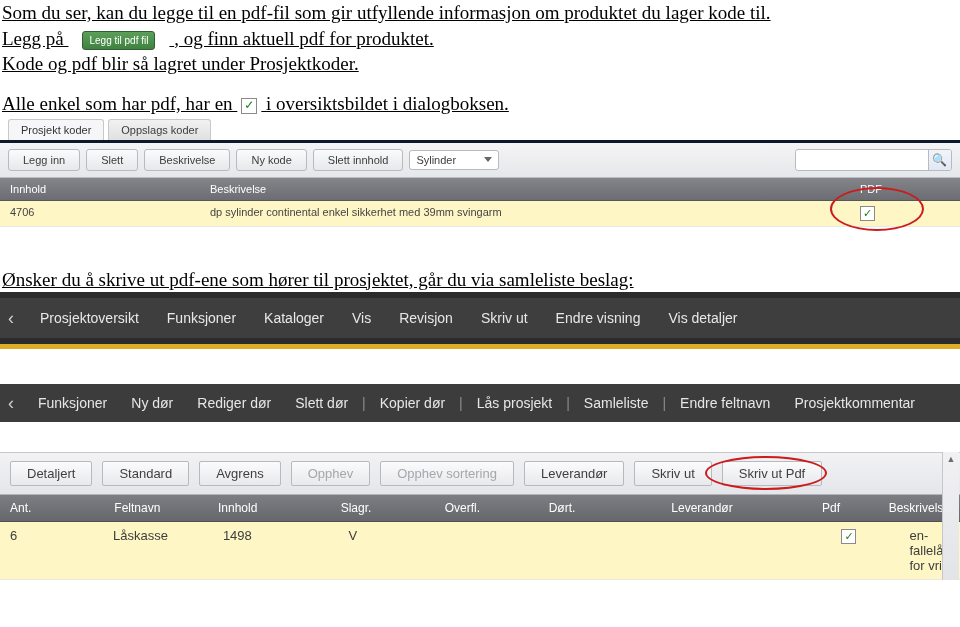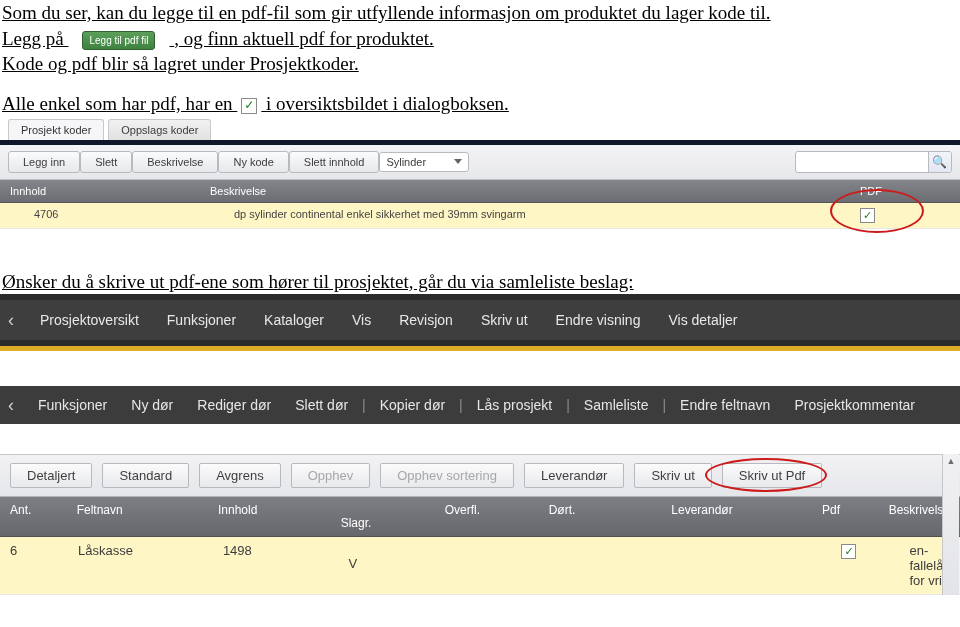--- a/index.html
+++ b/index.html
@@ -33,35 +33,36 @@
     font-family: sans-serif;
     font-size: 12px;
     line-height: 13px;
     text-align: center;
     color: #1a7f1a;
     margin: 0 4px;
   }
 
   
   .app1 { font-family: Arial, Helvetica, sans-serif; font-size: 12px; color:#3c3c3c; background:#fff; }
-  .tabs-row { display:flex; align-items:flex-end; background:#fff; padding:2px 8px 0 8px; border-bottom:5px solid #0f172a;}
+  .tabs-row { display:flex; align-items:flex-end; background:#fff; padding:2px 8px 0 8px; border-bottom:3px solid #0f172a;}
   .tab {
     border:1px solid #c7c8ca; border-bottom:none;
     border-radius:3px 3px 0 0;
     padding:4px 12px;
     margin-right:4px;
     background:linear-gradient(#f1f1f1,#e1e1e1);
     font-size:11px;
   }
   .tab.active { background:#f6f6f9; font-weight:400; color:#333; }
   .toolbar {
     display:flex; align-items:center;
     background:linear-gradient(#f4f4f6,#e6e7ea);
     border-bottom:1px solid #bdbec1;
     padding:6px 8px;
+    gap:6px;
   }
   .tb-btn {
     background:linear-gradient(#fafbfc,#e7e8eb);
     border:1px solid #b8bac0;
     border-radius:3px;
     padding:4px 14px;
     font-size:11px;
     color:#3c3c3c;
   }
   .tb-select {
@@ -165,23 +166,23 @@
   }
   .th-row-2 > div, .td-row-2 > div{ padding:6px 10px;}
   .td-row-2{
     display:flex;
     background:#fff6c6;
     color:#3d3d3d;
     font-size:13px;
     border-bottom:1px solid #e8e8e8;
   }
   .c-ant{width:50px;}
-  .c-feltnavn{width:130px;}
+  .c-feltnavn{width:130px;text-align:center;}
   .c-innhold{width:110px;}
-  .c-slagr{width:90px;margin-top:13px;}
+  .c-slagr{width:90px;}
   .c-overfl{width:90px;}
   .c-dort{width:110px;}
   .c-leverandor{width:140px;}
   .c-pdf{width:50px;}
   .c-beskr{flex:1;}
   .scrollhint{
     position:absolute; right:1px; top:0; bottom:0; width:16px;
     background:linear-gradient(#f1f1f3,#e3e4e8);
     border-left:1px solid #c6c7cb;
     display:flex; flex-direction:column; justify-content:space-between; align-items:center;
@@ -226,21 +227,21 @@
       <div class="tb-magnify">🔍</div>
     </div>
   </div>
 
   <div class="th-row">
     <div class="col-innhold">Innhold</div>
     <div class="col-beskrivelse">Beskrivelse</div>
     <div class="col-pdf">PDF</div>
   </div>
 
-  <div class="td-row" style="position:relative;padding-left:24px;">
+  <div class="td-row" style="position:relative;">
     <div class="col-innhold">4706</div>
     <div class="col-beskrivelse">dp sylinder continental enkel sikkerhet med 39mm svingarm</div>
     <div class="col-pdf">
       <span class="check">✓</span>
     </div>
     <div class="red-oval" style="right:36px; top:-14px;"></div>
   </div>
 </div>
 
 <div style="height:40px"></div>

